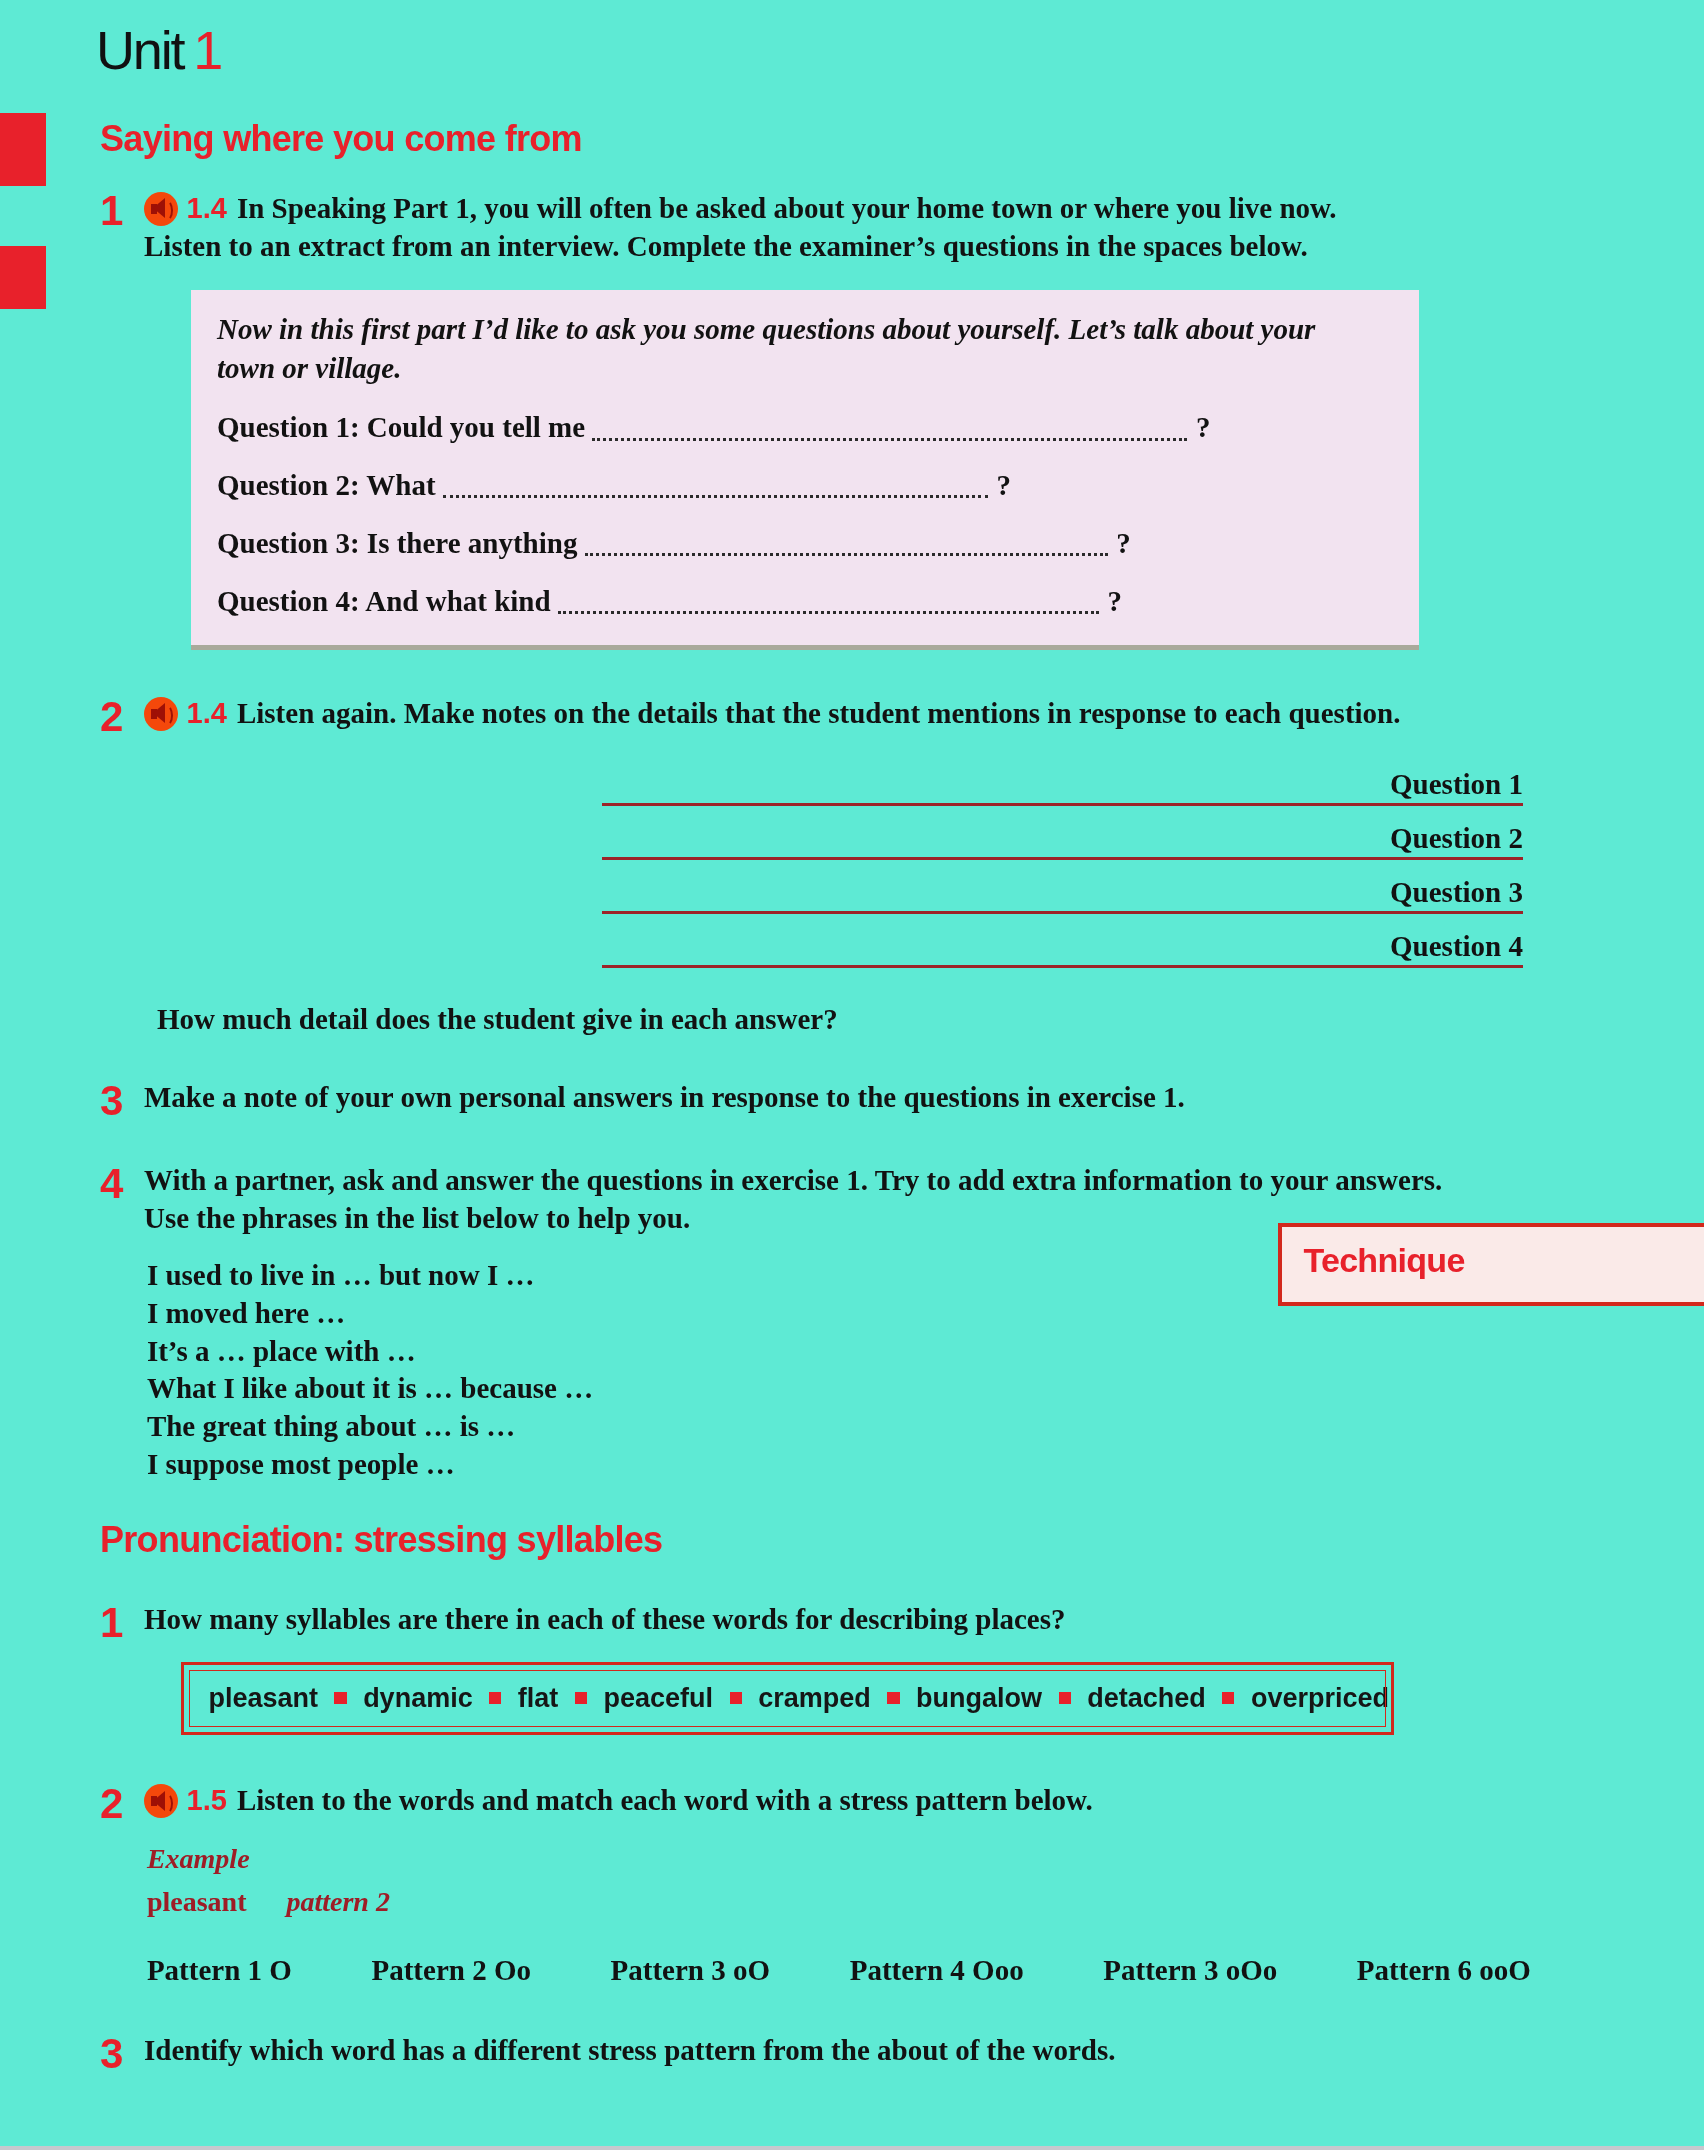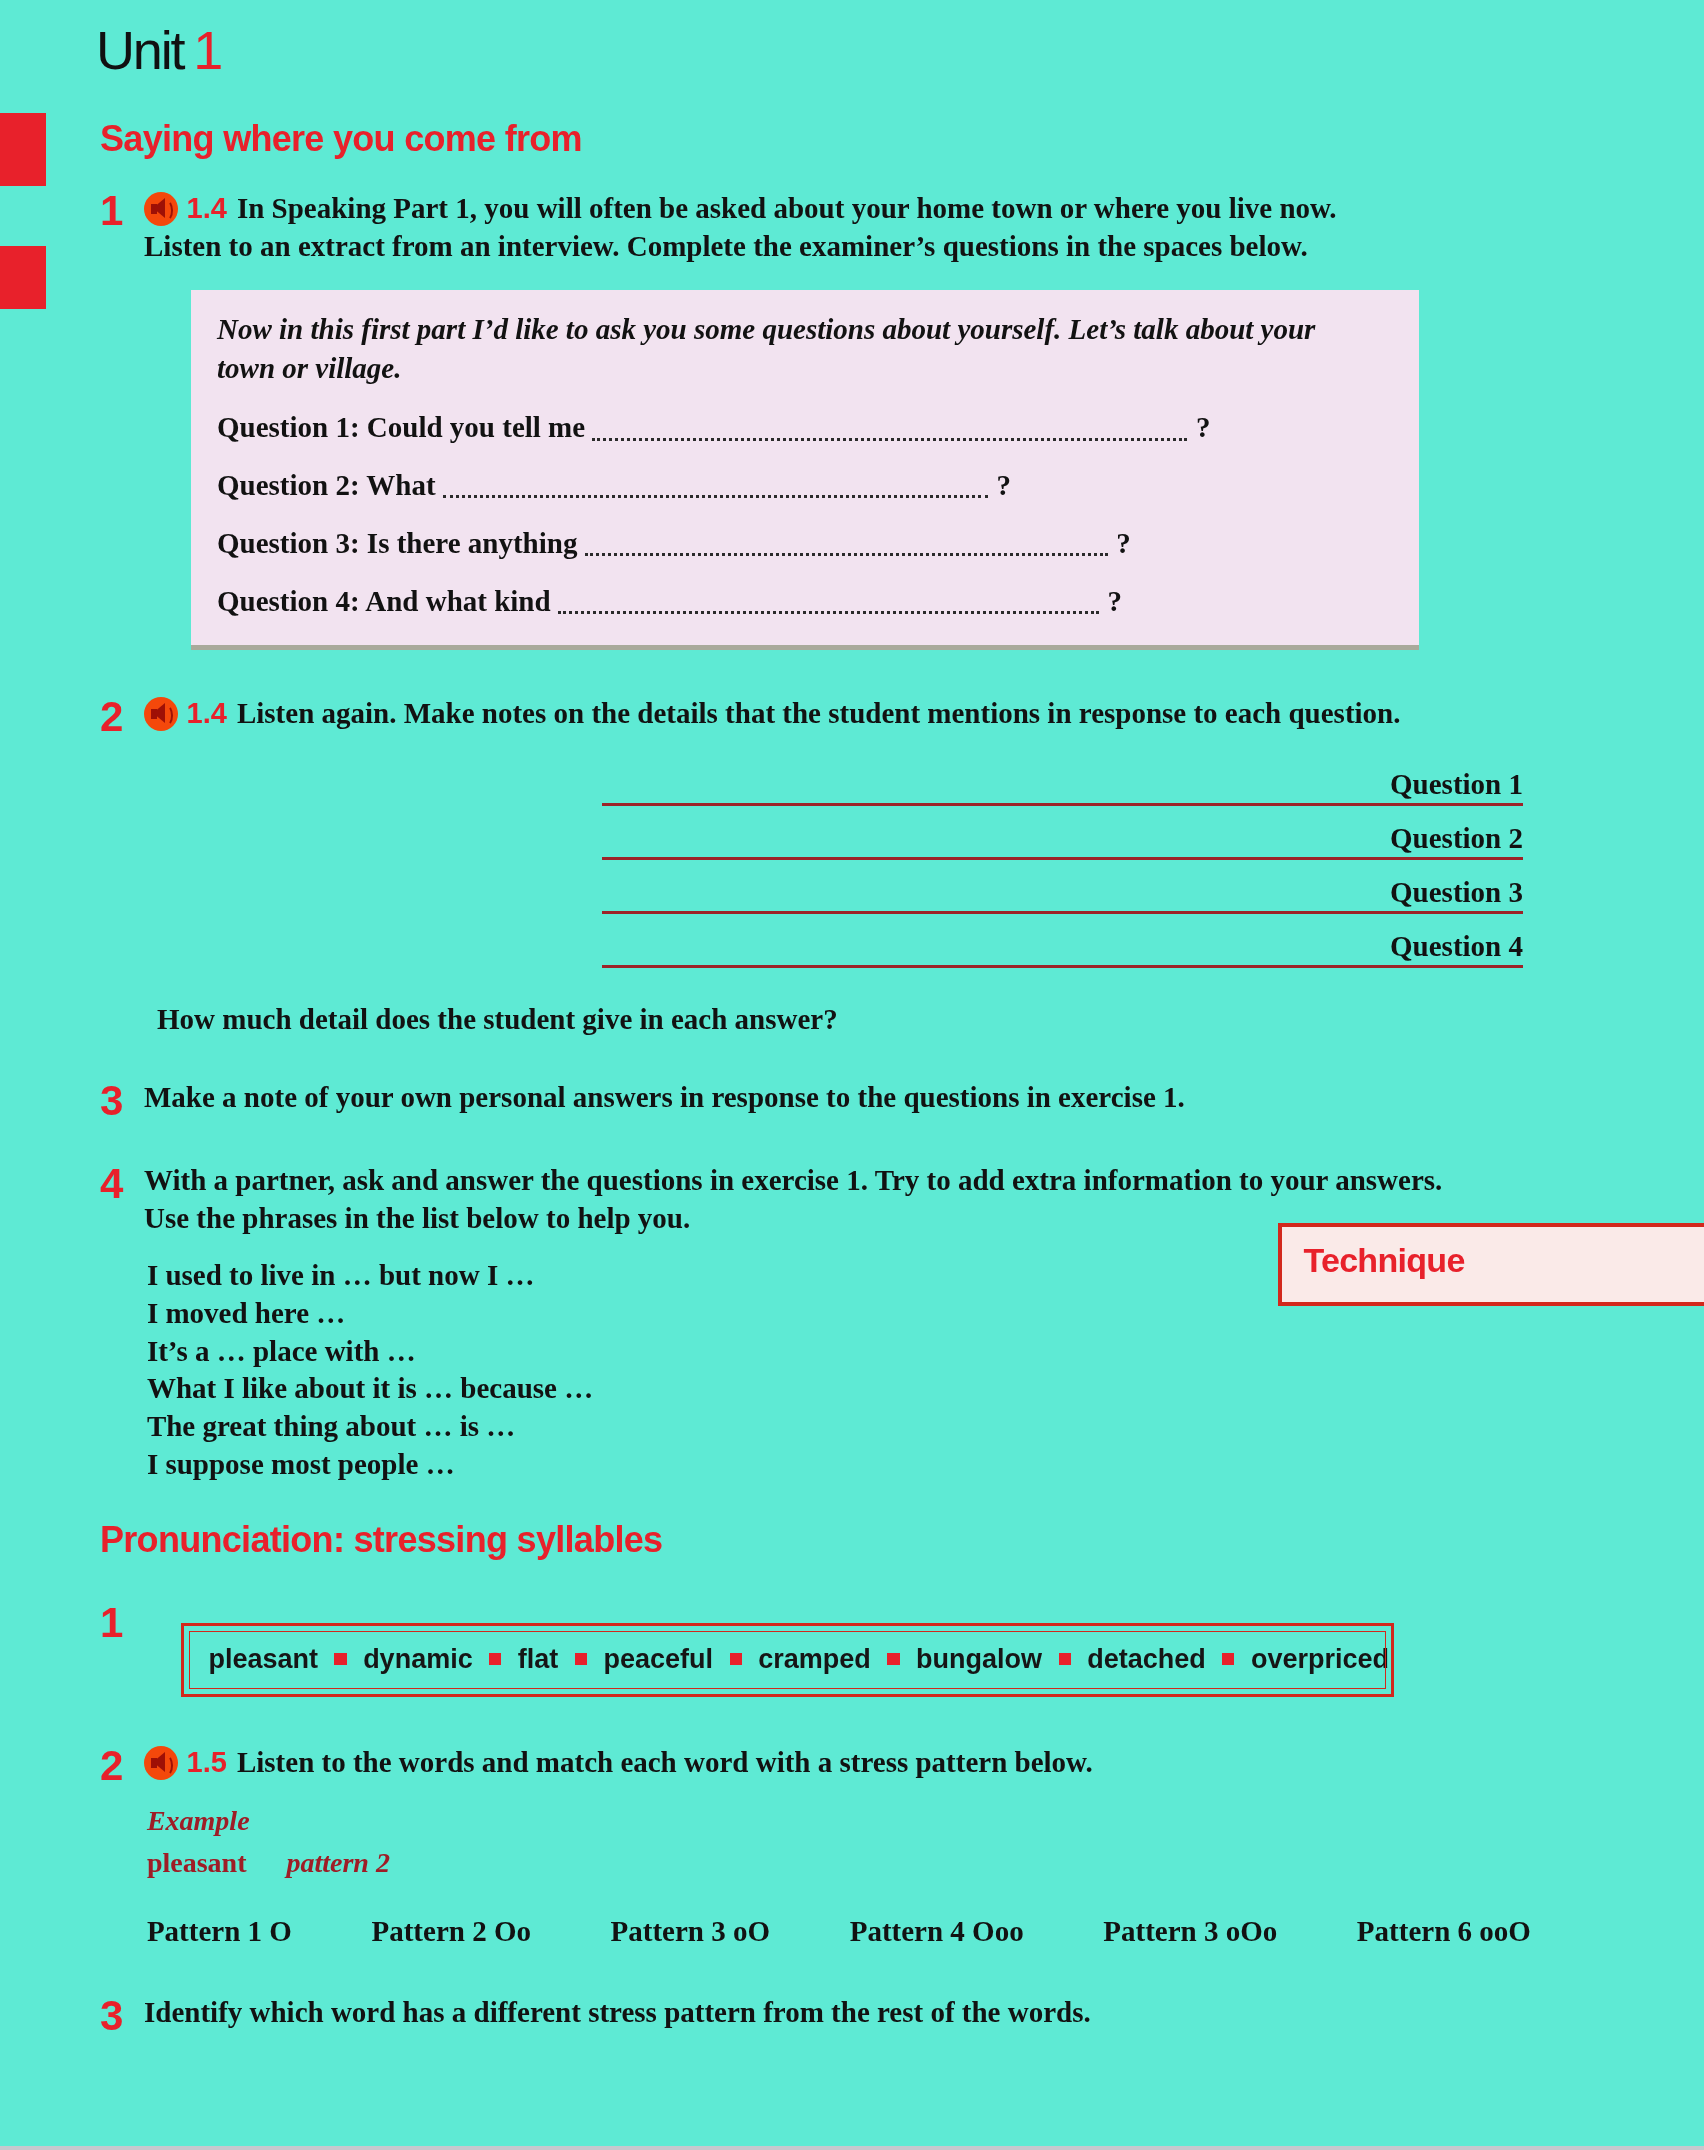--- a/index.html
+++ b/index.html
@@ -216,20 +216,21 @@
           <div class="tech-title">Technique</div>
         </div>
       </div>
     </div>
 
     <h2 class="sec-heading" style="margin-top:36px;">Pronunciation: stressing syllables</h2>
 
     <div class="exercise" style="margin-top:39px;">
       <div class="ex-num">1</div>
       <div class="ex-body">
+        <div>How many syllables are there in each of these words for describing places?</div>
         <div class="word-bank">
           <span>pleasant</span><span class="sq"></span><span>dynamic</span><span class="sq"></span><span>flat</span><span class="sq"></span><span>peaceful</span><span class="sq"></span><span>cramped</span><span class="sq"></span><span>bungalow</span><span class="sq"></span><span>detached</span><span class="sq"></span><span>overpriced</span>
         </div>
       </div>
     </div>
 
     <div class="exercise" style="margin-top:46px;">
       <div class="ex-num">2</div>
       <div class="ex-body">
         <div>
@@ -246,21 +247,21 @@
           <span>Pattern 4 Ooo</span>
           <span>Pattern 3 oOo</span>
           <span>Pattern 6 ooO</span>
         </div>
       </div>
     </div>
 
     <div class="exercise" style="margin-top:42px;">
       <div class="ex-num">3</div>
       <div class="ex-body">
-        <div>Identify which word has a different stress pattern from the rest of the words.</div>
+        <div>Identify which word has a different stress pattern from the about of the words.</div>
 
       </div>
     </div>
   </div>
 
   <div class="bottom-edge"></div>
 </div>
 
 
 </body></html>

